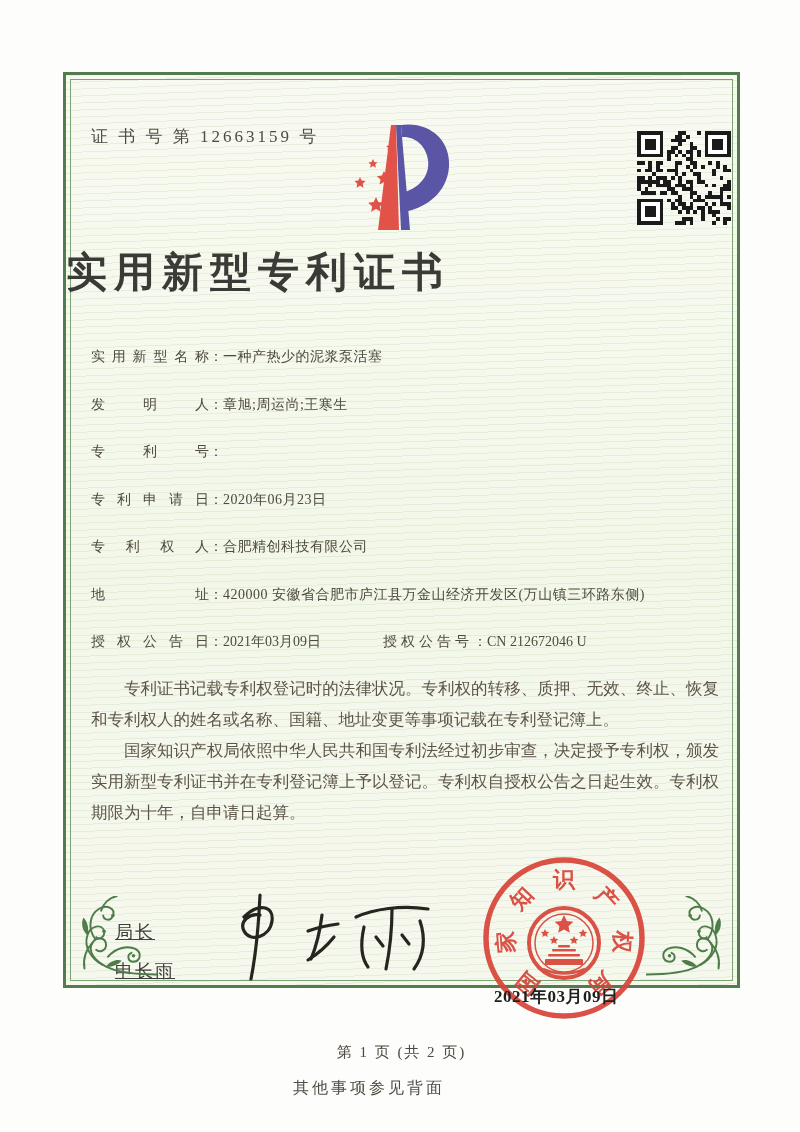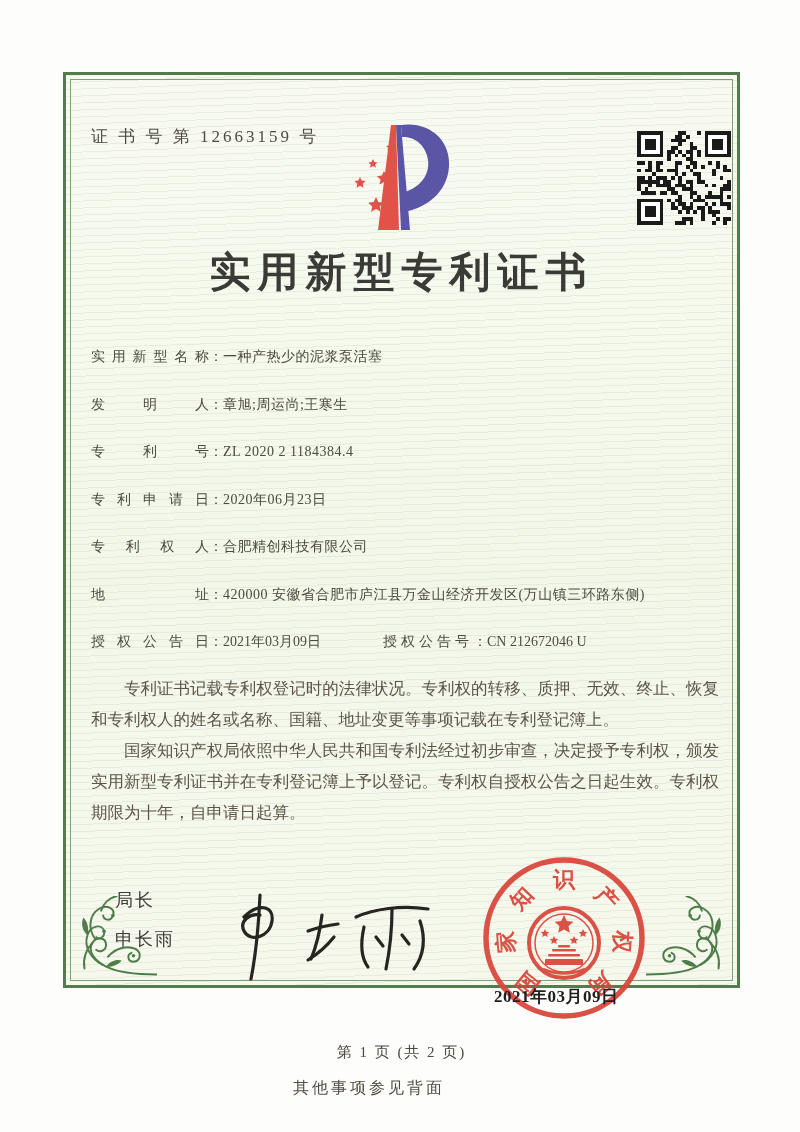--- a/index.html
+++ b/index.html
@@ -20,38 +20,38 @@
   .inner-line{
     position:absolute;inset:4px;border:1px solid #7da273;pointer-events:none;
   }
   .cert-number{
     position:absolute;left:25px;top:50px;
     font-size:17px;color:#4f4b44;letter-spacing:3px;
   }
   .logo{position:absolute;left:272px;top:40px;width:135px;height:125px;}
   .qr{position:absolute;left:571px;top:56px;width:94px;height:94px;}
   .title{
-    position:absolute;left:0;top:170px;width:100%;text-align:center;
+    position:absolute;left:0;top:170px;width:100%;text-align:left;
     font-size:41px;font-weight:600;color:#3a3a36;letter-spacing:7px;
   }
   .fields{position:absolute;left:25px;top:268px;width:628px;}
   .field-row{display:flex;align-items:flex-end;margin-bottom:20.5px;
     font-size:14px;color:#4e4a40;line-height:27px;}
   .field-label{display:inline-block;width:118px;text-align:justify;text-align-last:justify;flex:0 0 118px;}
   .field-colon{flex:0 0 14px;}
   .field-value{flex:1;letter-spacing:0.5px;}
   .grant-row{display:flex;}
   .grant-no-group{display:flex;margin-left:62px;}
   .grant-no-group .field-label2{letter-spacing:4px;}
   .paragraphs{
     position:absolute;left:25px;top:598px;width:628px;
     font-size:16.5px;line-height:31px;color:#5d5547;text-align:justify;
   }
   .paragraphs p{margin:0;text-indent:2em;}
-  .signer{position:absolute;left:49px;top:813px;font-size:18px;color:#3d3d39;}
+  .signer{position:absolute;left:49px;top:845px;font-size:18px;color:#3d3d39;text-decoration:underline;}
   .signer div{margin-bottom:15px;letter-spacing:2px;}
   .signature-svg{position:absolute;left:150px;top:812px;width:235px;height:100px;}
   .seal{position:absolute;left:413px;top:778px;width:170px;height:170px;opacity:0.93;}
   .seal-date{
     position:absolute;left:428px;top:910px;width:160px;
     font-size:17px;font-weight:bold;color:#20201e;letter-spacing:0.5px;z-index:5;
     font-family:"Liberation Serif","DejaVu Serif",serif;
   }
   .page-number{
     position:absolute;left:0;top:968px;width:100%;text-align:center;
@@ -292,21 +292,20 @@
       <span class="field-value">一种产热少的泥浆泵活塞</span>
     </div>
     <div class="field-row">
       <span class="field-label">发明人</span>
         <span class="field-colon">：</span>
       <span class="field-value">章旭;周运尚;王寒生</span>
     </div>
     <div class="field-row">
       <span class="field-label">专利号</span>
         <span class="field-colon">：</span>
-      <span class="field-value">ZL 2020 2 1184384.4</span>
     </div>
     <div class="field-row">
       <span class="field-label">专利申请日</span>
         <span class="field-colon">：</span>
       <span class="field-value">2020年06月23日</span>
     </div>
     <div class="field-row">
       <span class="field-label">专利权人</span>
         <span class="field-colon">：</span>
       <span class="field-value">合肥精创科技有限公司</span>

